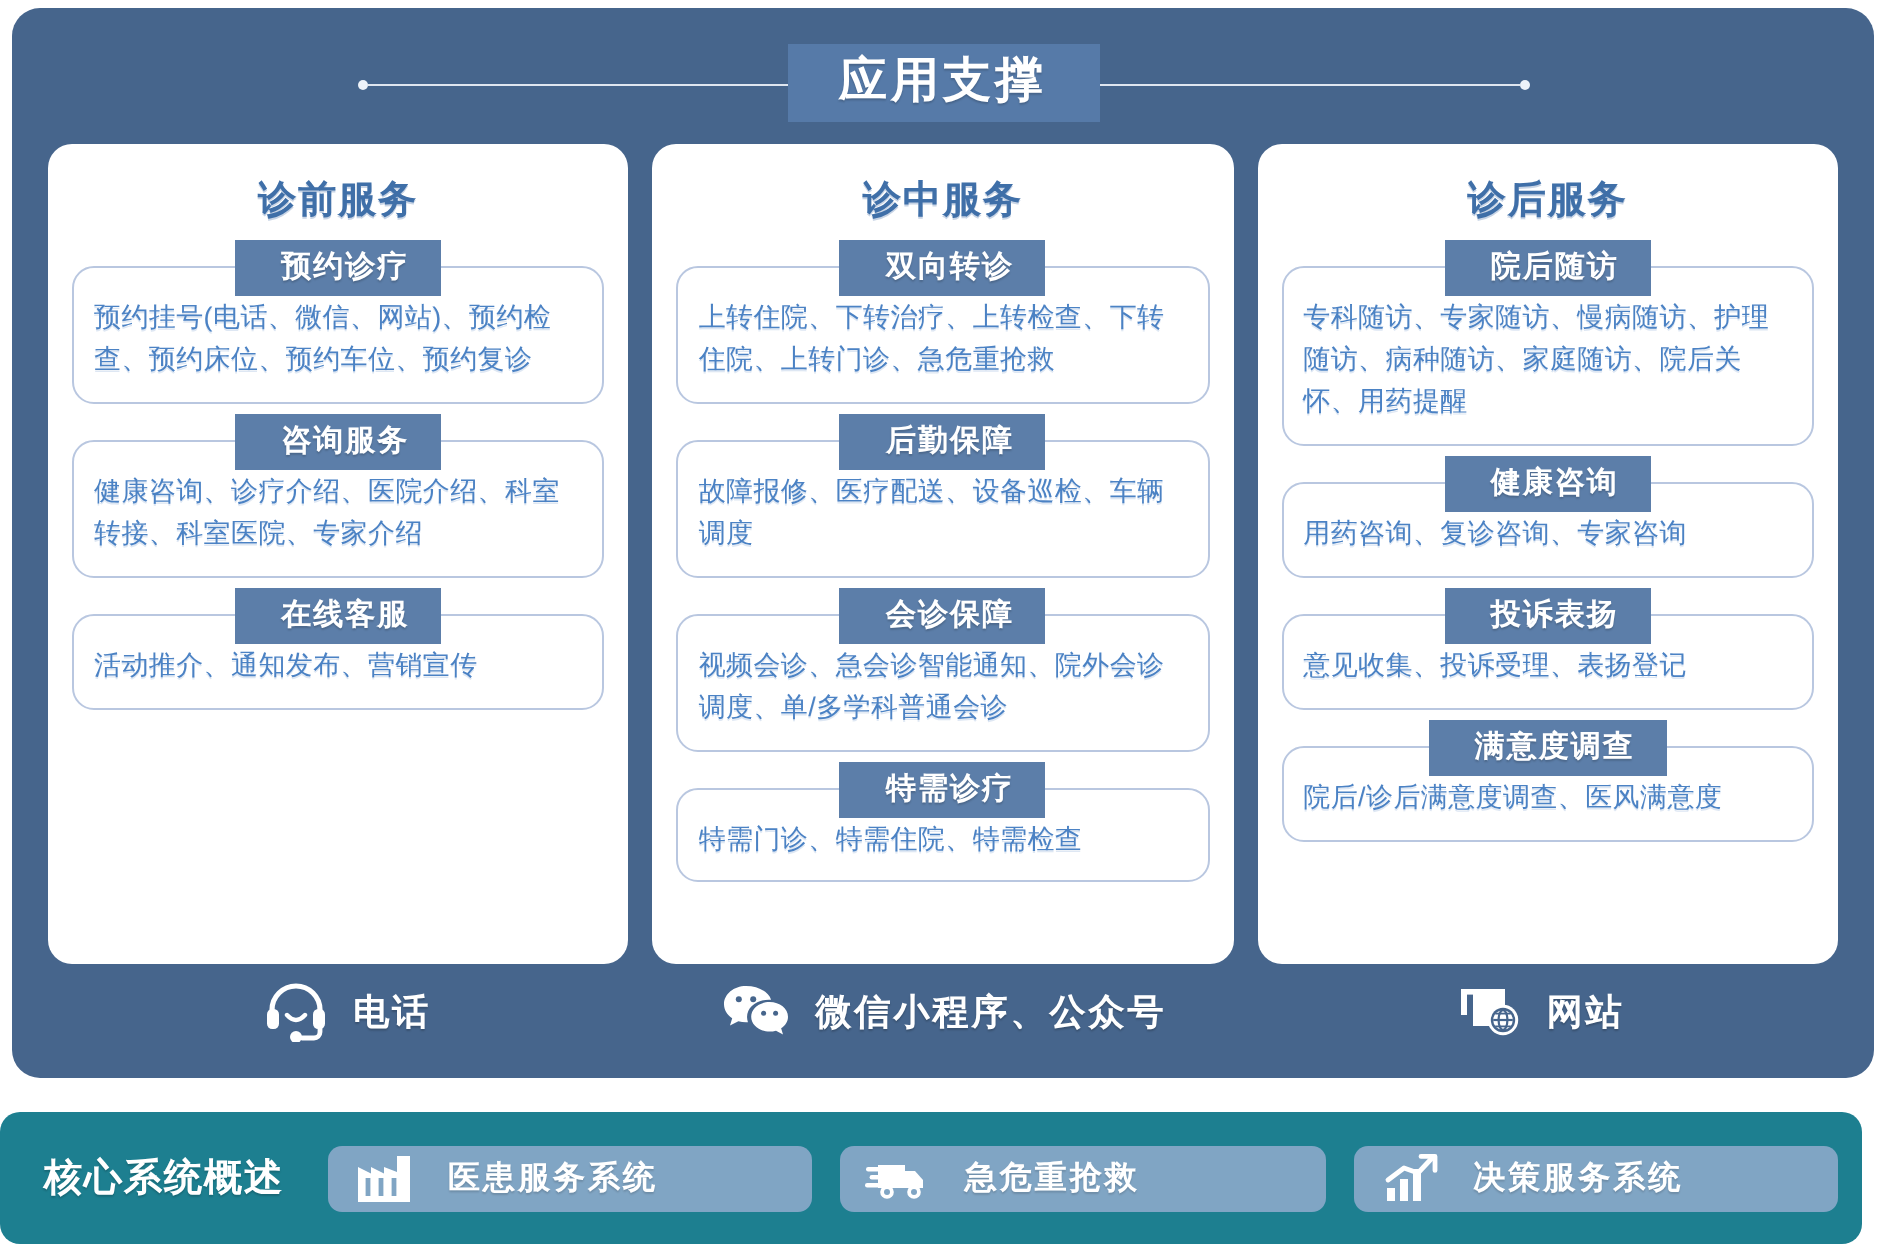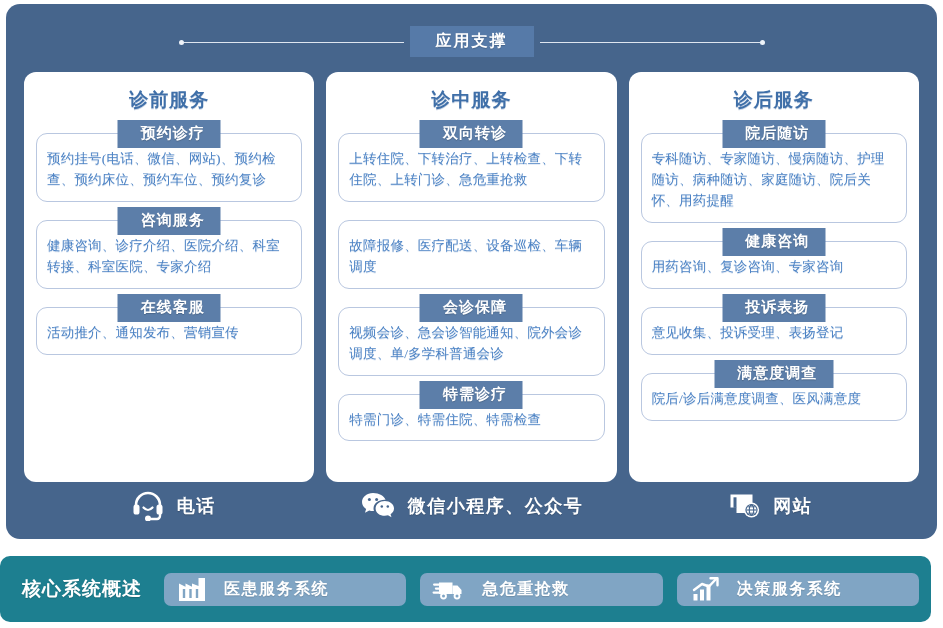--- a/index.html
+++ b/index.html
@@ -66,38 +66,37 @@
     width: 5px;
     height: 5px;
     border-radius: 50%;
     background: #eef3f9;
   }
   .panel-badge {
     position: relative;
     z-index: 3;
     background: #567aa8;
     color: #ffffff;
-    font-size: 16px;
+    font-size: 24px;
     font-weight: bold;
     letter-spacing: 2px;
     padding: 7px 26px 8px 26px;
     line-height: 1;
     text-shadow: 0 1px 1px rgba(0,0,0,0.18);
   }
 
   
   .columns {
     position: absolute;
     left: 18px;
     top: 68px;
     width: 895px;
     height: 410px;
     display: flex;
     gap: 12px;
-    font-family: Liberation Serif, serif;
   }
   .col-card {
     background: #ffffff;
     border-radius: 12px;
     flex: 1 1 0;
     padding: 10px 12px 12px 12px;
     box-sizing: border-box;
     display: flex;
     flex-direction: column;
   }
@@ -254,20 +253,21 @@
 
       <div class="col-card">
         <div class="col-title">诊中服务</div>
 
         <div class="sub-card">
           <div class="sub-head">双向转诊</div>
           <div class="sub-body">上转住院、下转治疗、上转检查、下转住院、上转门诊、急危重抢救</div>
         </div>
 
         <div class="sub-card">
+          <div class="sub-head">后勤保障</div>
           <div class="sub-body">故障报修、医疗配送、设备巡检、车辆调度</div>
         </div>
 
         <div class="sub-card">
           <div class="sub-head">会诊保障</div>
           <div class="sub-body">视频会诊、急会诊智能通知、院外会诊调度、单/多学科普通会诊</div>
         </div>
 
         <div class="sub-card">
           <div class="sub-head">特需诊疗</div>

